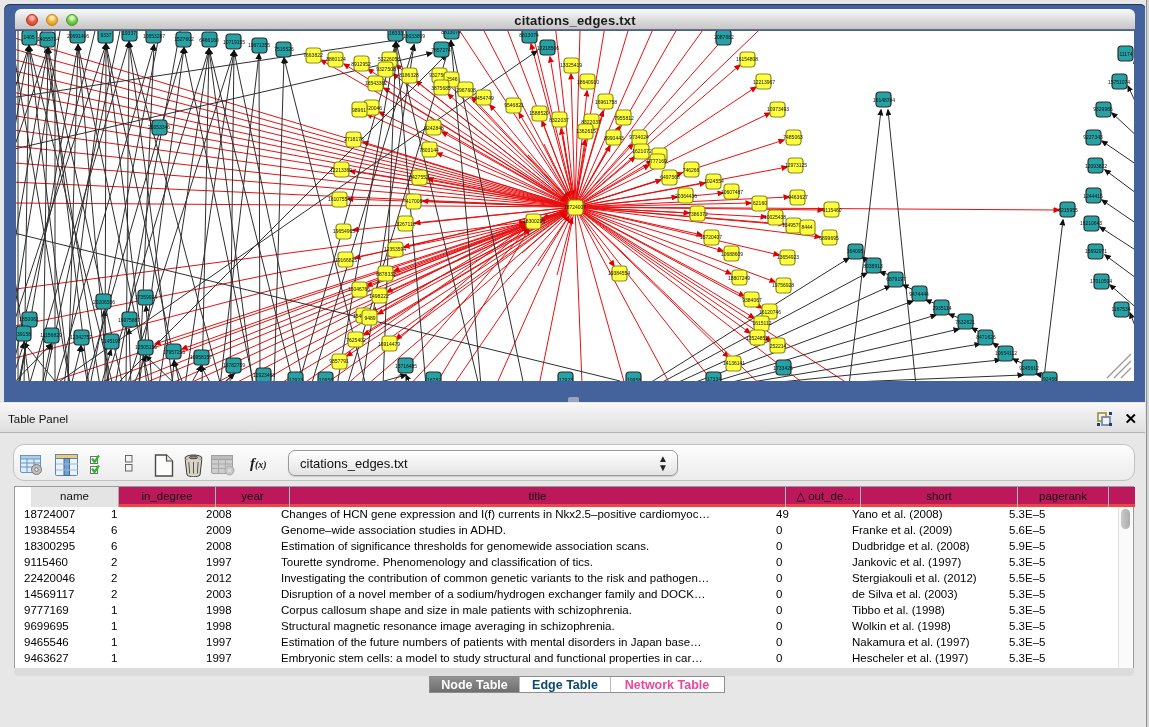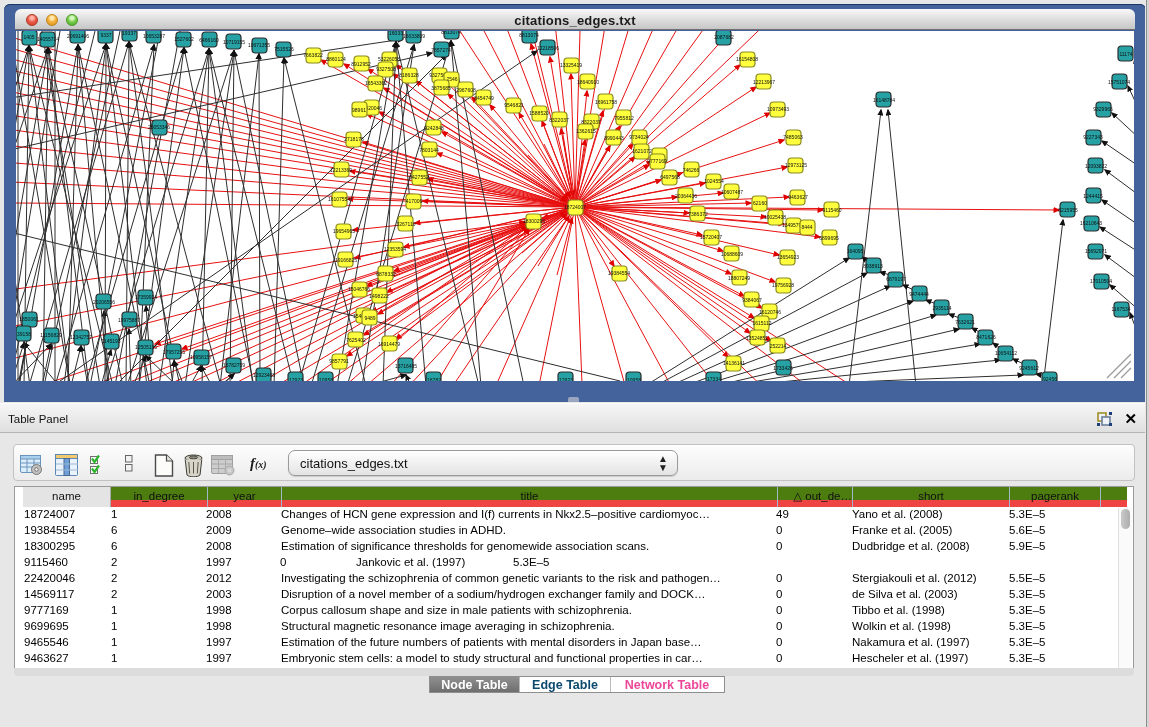--- a/index.html
+++ b/index.html
@@ -8,29 +8,29 @@
 .tl{position:absolute;top:5px;width:12px;height:12px;border-radius:50%}
 #tl1{left:11px;background:radial-gradient(circle at 50% 30%,#ffb3a6 0 18%,#ee5f4d 45%,#c33a28);border:1px solid #b0351f}
 #tl2{left:31px;background:radial-gradient(circle at 50% 30%,#ffe9b0 0 18%,#f6b23c 45%,#d28f1e);border:1px solid #c18417}
 #tl3{left:51px;background:radial-gradient(circle at 50% 30%,#d6f8c0 0 18%,#7ed04f 45%,#4ba12a);border:1px solid #479b24}
 #canvas{position:absolute;left:12px;top:27px;width:1118px;height:350px;background:#fff;overflow:hidden}
 #panel{position:absolute;left:0;top:402px;width:1043px;height:325px;background:#e7e7e7}
 #phead{position:absolute;left:0;top:1px;width:1149px;height:30px;background:linear-gradient(#f6f6f6,#dfdfdf);border-top:1px solid #fdfdfd;border-bottom:1px solid #b4b4b4}
 #phead .t{position:absolute;left:8px;top:9px;font-size:11.5px;color:#111}
 #fx2{position:absolute;right:36px;top:7px;width:16px;height:16px}
 #px{position:absolute;right:12px;top:6px;font-size:15px;font-weight:bold;color:#000}
-#toolbar{position:absolute;left:13px;top:42px;width:1122px;height:37px;border:1px solid #c2c2c2;border-radius:4px;background:linear-gradient(#fdfdfd,#ececec)}
+#toolbar{position:absolute;left:13px;top:42px;width:1122px;height:37px;border:1px solid #c2c2c2;border-radius:11px;background:linear-gradient(#fdfdfd,#ececec)}
 #combo{position:absolute;left:274px;top:5px;width:390px;height:26px;border:1px solid #9a9a9a;border-radius:7px;background:linear-gradient(#ffffff,#e3e3e3);box-shadow:0 1px 1px rgba(0,0,0,.15)}
 #combo .ct{position:absolute;left:11px;top:5px;font-size:13px;color:#111}
 #combo .ar{position:absolute;right:9px;top:3px;font-size:10px;color:#222;line-height:9px;text-align:center}
 #table{position:absolute;left:14px;top:84px;width:1120px;height:184px;background:#fff;border:1px solid #9a9a9a}
-#thead{position:absolute;left:8px;top:0;height:20px;width:1104px;display:flex;background:#4d7c0f;border-bottom:7px solid #ef4444}
+#thead{position:absolute;left:16px;top:0;height:20px;width:1104px;display:flex;background:#be185d;border-bottom:3px solid #ef4444}
 #thead div{font-size:11.5px;color:#111;text-align:center;line-height:19px;border-right:1px solid #9fb9c9;height:20px}
 #thead .h0{width:88px;background:#e4e4e4;border-right:1px solid #a9a9a9}
-#thead .h1{width:97px}#thead .h2{width:74px}#thead .h3{width:496px}#thead .h4{width:75px;text-align:right;padding-left:5px}#thead .h5{width:157px}#thead .h6{width:91px}
+#thead .h1{width:97px}#thead .h2{width:74px}#thead .h3{width:496px}#thead .h4{width:75px;text-align:center;padding-left:5px}#thead .h5{width:157px}#thead .h6{width:91px}
 .tr{display:flex;height:16px;font-size:11.5px;color:#000;white-space:nowrap}
 .tr div{overflow:hidden}
 .c0{width:88px;padding-left:9px}.c1{width:97px;padding-left:8px}.c2{width:74px;padding-left:6px}.c3{width:496px;padding-left:7px}.c4{width:75px;padding-left:6px}.c5{width:157px;padding-left:7px}.c6{width:91px;padding-left:7px}
 #rows{position:absolute;left:0;top:21px;width:1104px}
 #vsb{position:absolute;right:1px;top:21px;width:14px;height:161px;background:#fafafa;border-left:1px solid #e0e0e0}
 #vsb .th{position:absolute;left:2px;top:1px;width:9px;height:20px;background:linear-gradient(90deg,#c9c9c9,#adadad);border-radius:5px}
 #tabs{position:absolute;left:429px;top:274px;width:296px;height:17px;border:1px solid #8e8e8e;border-radius:0;background:#fff;display:flex;font-size:12.5px;font-weight:bold;overflow:hidden}
 #tabs div{line-height:16px;text-align:center}
 #tabs .s{width:89px;background:linear-gradient(#909090,#6e6e6e);color:#fff}
 #tabs .n{width:91px;color:#0c4a6e;border-left:1px solid #bbb}
@@ -706,45 +706,46 @@
           <div class="c4">49</div>
           <div class="c5">Yano et al. (2008)</div>
           <div class="c6">5.3E–5</div>
         </div>
 <div class="tr">
           <div class="c0">19384554</div>
           <div class="c1">6</div>
           <div class="c2">2009</div>
           <div class="c3">Genome–wide association studies in ADHD.</div>
           <div class="c4">0</div>
-          <div class="c5">Franke et al. (2005)</div>
+          <div class="c5">Franke et al. (2009)</div>
           <div class="c6">5.6E–5</div>
         </div>
 <div class="tr">
           <div class="c0">18300295</div>
           <div class="c1">6</div>
           <div class="c2">2008</div>
           <div class="c3">Estimation of significance thresholds for genomewide association scans.</div>
           <div class="c4">0</div>
           <div class="c5">Dudbridge et al. (2008)</div>
           <div class="c6">5.9E–5</div>
         </div>
 <div class="tr">
           <div class="c0">9115460</div>
           <div class="c1">2</div>
           <div class="c2">1997</div>
+          <div class="c3">Tourette syndrome. Phenomenology and classification of tics.</div>
           <div class="c4">0</div>
           <div class="c5">Jankovic et al. (1997)</div>
           <div class="c6">5.3E–5</div>
         </div>
 <div class="tr">
           <div class="c0">22420046</div>
           <div class="c1">2</div>
           <div class="c2">2012</div>
-          <div class="c3">Investigating the schizophrenia of common genetic variants to the risk and pathogen…</div>
+          <div class="c3">Investigating the contribution of common genetic variants to the risk and pathogen…</div>
           <div class="c4">0</div>
           <div class="c5">Stergiakouli et al. (2012)</div>
           <div class="c6">5.5E–5</div>
         </div>
 <div class="tr">
           <div class="c0">14569117</div>
           <div class="c1">2</div>
           <div class="c2">2003</div>
           <div class="c3">Disruption of a novel member of a sodium/hydrogen exchanger family and DOCK…</div>
           <div class="c4">0</div>

